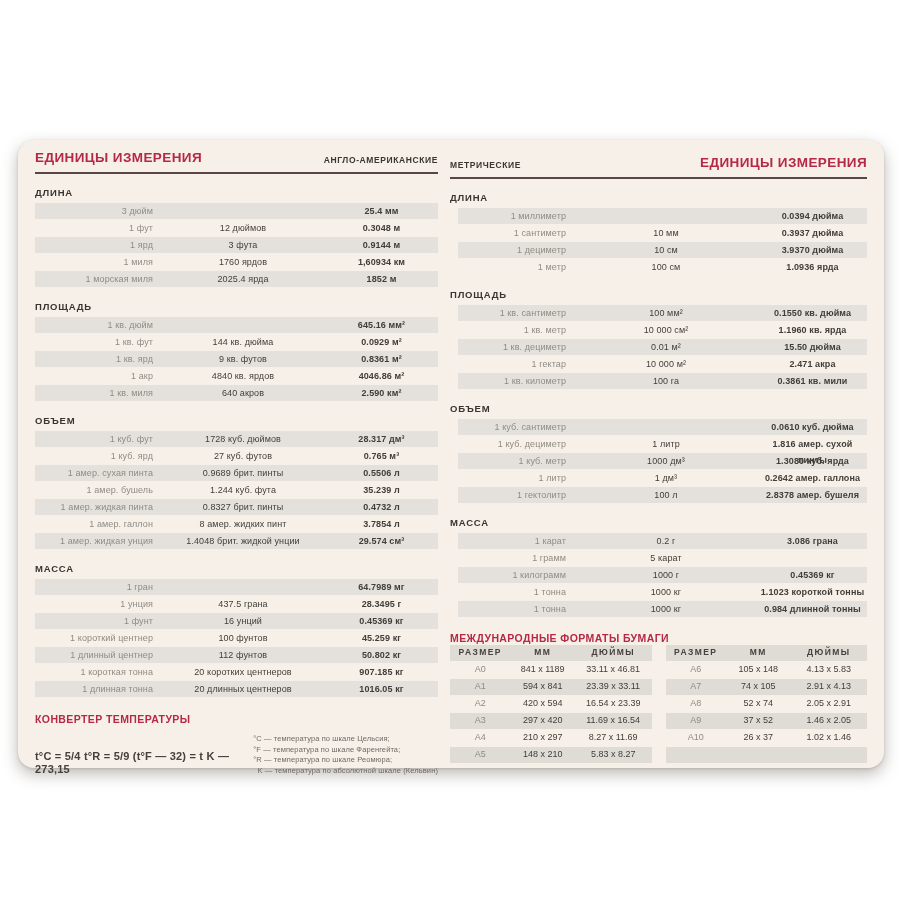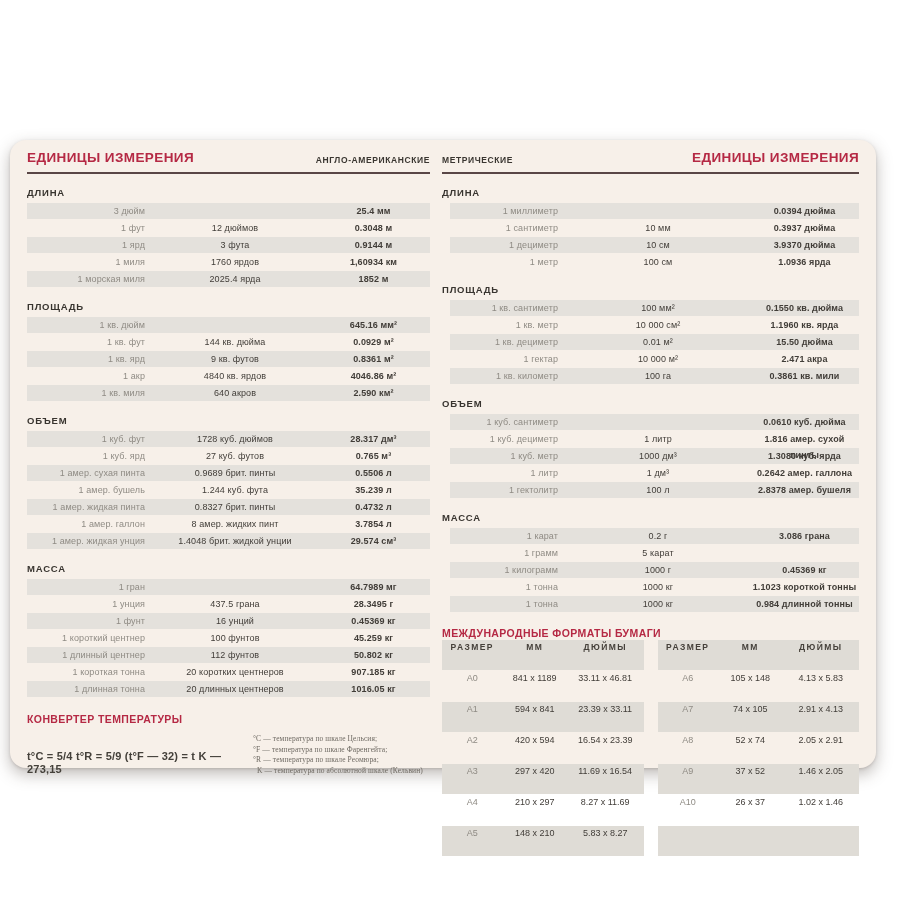--- a/index.html
+++ b/index.html
@@ -3,21 +3,21 @@
 <meta charset="utf-8">
 <style>
   html,body{margin:0;padding:0;}
   body{
     width:900px;height:900px;background:#ffffff;
     font-family:"Liberation Sans","DejaVu Sans",sans-serif;
     position:relative;overflow:hidden;
     -webkit-font-smoothing:antialiased;
   }
   .card{
-    position:absolute;left:10px;top:140px;width:866px;height:628px;
+    position:absolute;left:18px;top:140px;width:866px;height:628px;
     background:#f7f0e9;border-radius:16px;box-sizing:border-box;
     padding:10px 17px 0 17px;
     box-shadow:0 6px 16px rgba(70,58,50,.35),0 1px 3px rgba(70,58,50,.18);
     display:flex;gap:12px;
   }
   .col{flex:none;display:flex;flex-direction:column;}
   .col-a{width:403px;}
   .col-b{width:417px;}
   .col-head{
     display:flex;justify-content:space-between;align-items:flex-end;
@@ -39,29 +39,29 @@
   .urows .urow:nth-child(odd){background:#e4e1dc;}
   .urow .c0{text-align:right;padding-right:10px;color:#8f8b84;}
   .urow .c1{text-align:center;color:#413d38;}
   .urow .c2{text-align:center;padding-left:2px;color:#413d38;font-weight:bold;}
   
   .temp{margin-top:15px;}
   .temp-h{font-size:10.5px;font-weight:bold;color:#b52944;letter-spacing:.4px;margin-bottom:9px;}
   .temp-body{display:flex;align-items:flex-end;}
   .formula{width:226px;font-size:11px;font-weight:bold;color:#44403a;letter-spacing:.2px;line-height:13px;}
   .legend{font-size:7.5px;color:#6e6962;line-height:10.5px;letter-spacing:.1px;}
-  .legend div{white-space:pre;font-family:Liberation Serif, serif;}
+  .legend div{white-space:pre;}
   
   .paper{margin-top:14px;}
   .paper-h{font-size:10.5px;font-weight:bold;color:#b52944;letter-spacing:.4px;margin-bottom:1px;}
   .paper-tables{display:flex;gap:14px;}
   .prows{flex:1;}
   .prow{
     display:grid;grid-template-columns:30% 32% 38%;
-    height:30px;line-height:15px;margin-bottom:1px;font-size:9px;
+    height:16px;line-height:15px;margin-bottom:1px;font-size:9px;
   }
   .prows .prow:nth-child(odd){background:#dfdcd6;}
   .prow span{text-align:center;color:#413d38;}
   .prow .c0{color:#8f8b84;}
   .prow.head span{color:#46413b;font-weight:bold;font-size:8.5px;letter-spacing:1.4px;}
 </style>
 </head>
 <body>
 
 <div class="card">

